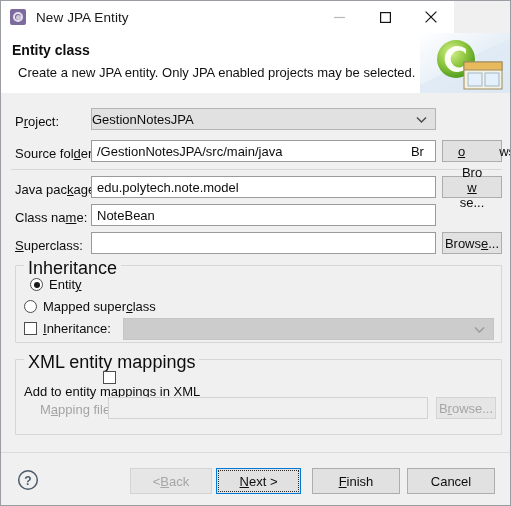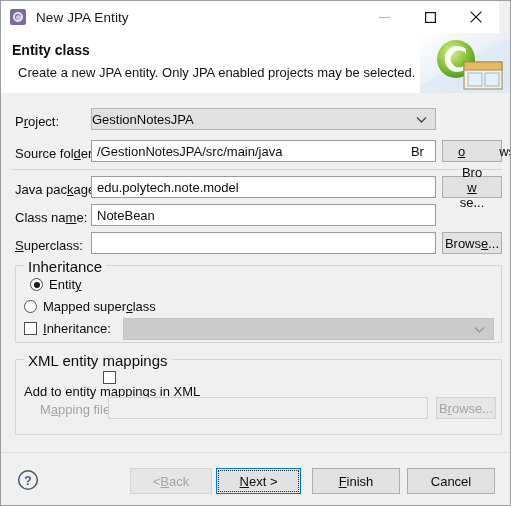--- a/index.html
+++ b/index.html
@@ -18,21 +18,21 @@
     box-sizing: border-box;
     background: #f0f0f0;
     border: 1px solid #999da1;
     overflow: hidden;
   }
 
   
   .titlebar {
     position: absolute;
     left: 0; top: 0;
-    width: 498px;
+    width: 453px;
     height: 32px;
     background: #ffffff;
     display: flex;
     align-items: center;
   }
   .title-icon {
     width: 16px; height: 16px;
     margin-left: 9px;
     background: #7d6a9e;
     border-radius: 2px;
@@ -205,21 +205,21 @@
     position: absolute;
     box-sizing: border-box;
     border: 1px solid #d6d6d6;
     border-radius: 1px;
   }
   .group > .gtitle {
     position: absolute;
     top: -8px; left: 8px;
     background: #f0f0f0;
     padding: 0 4px;
-    font-size: 15px;
+    font-size: 18px;
     color: #0d0d0d;
   }
 
   .radio, .check {
     position: absolute;
     display: flex;
     align-items: center;
     font-size: 13px;
     color: #0d0d0d;
     white-space: nowrap;

